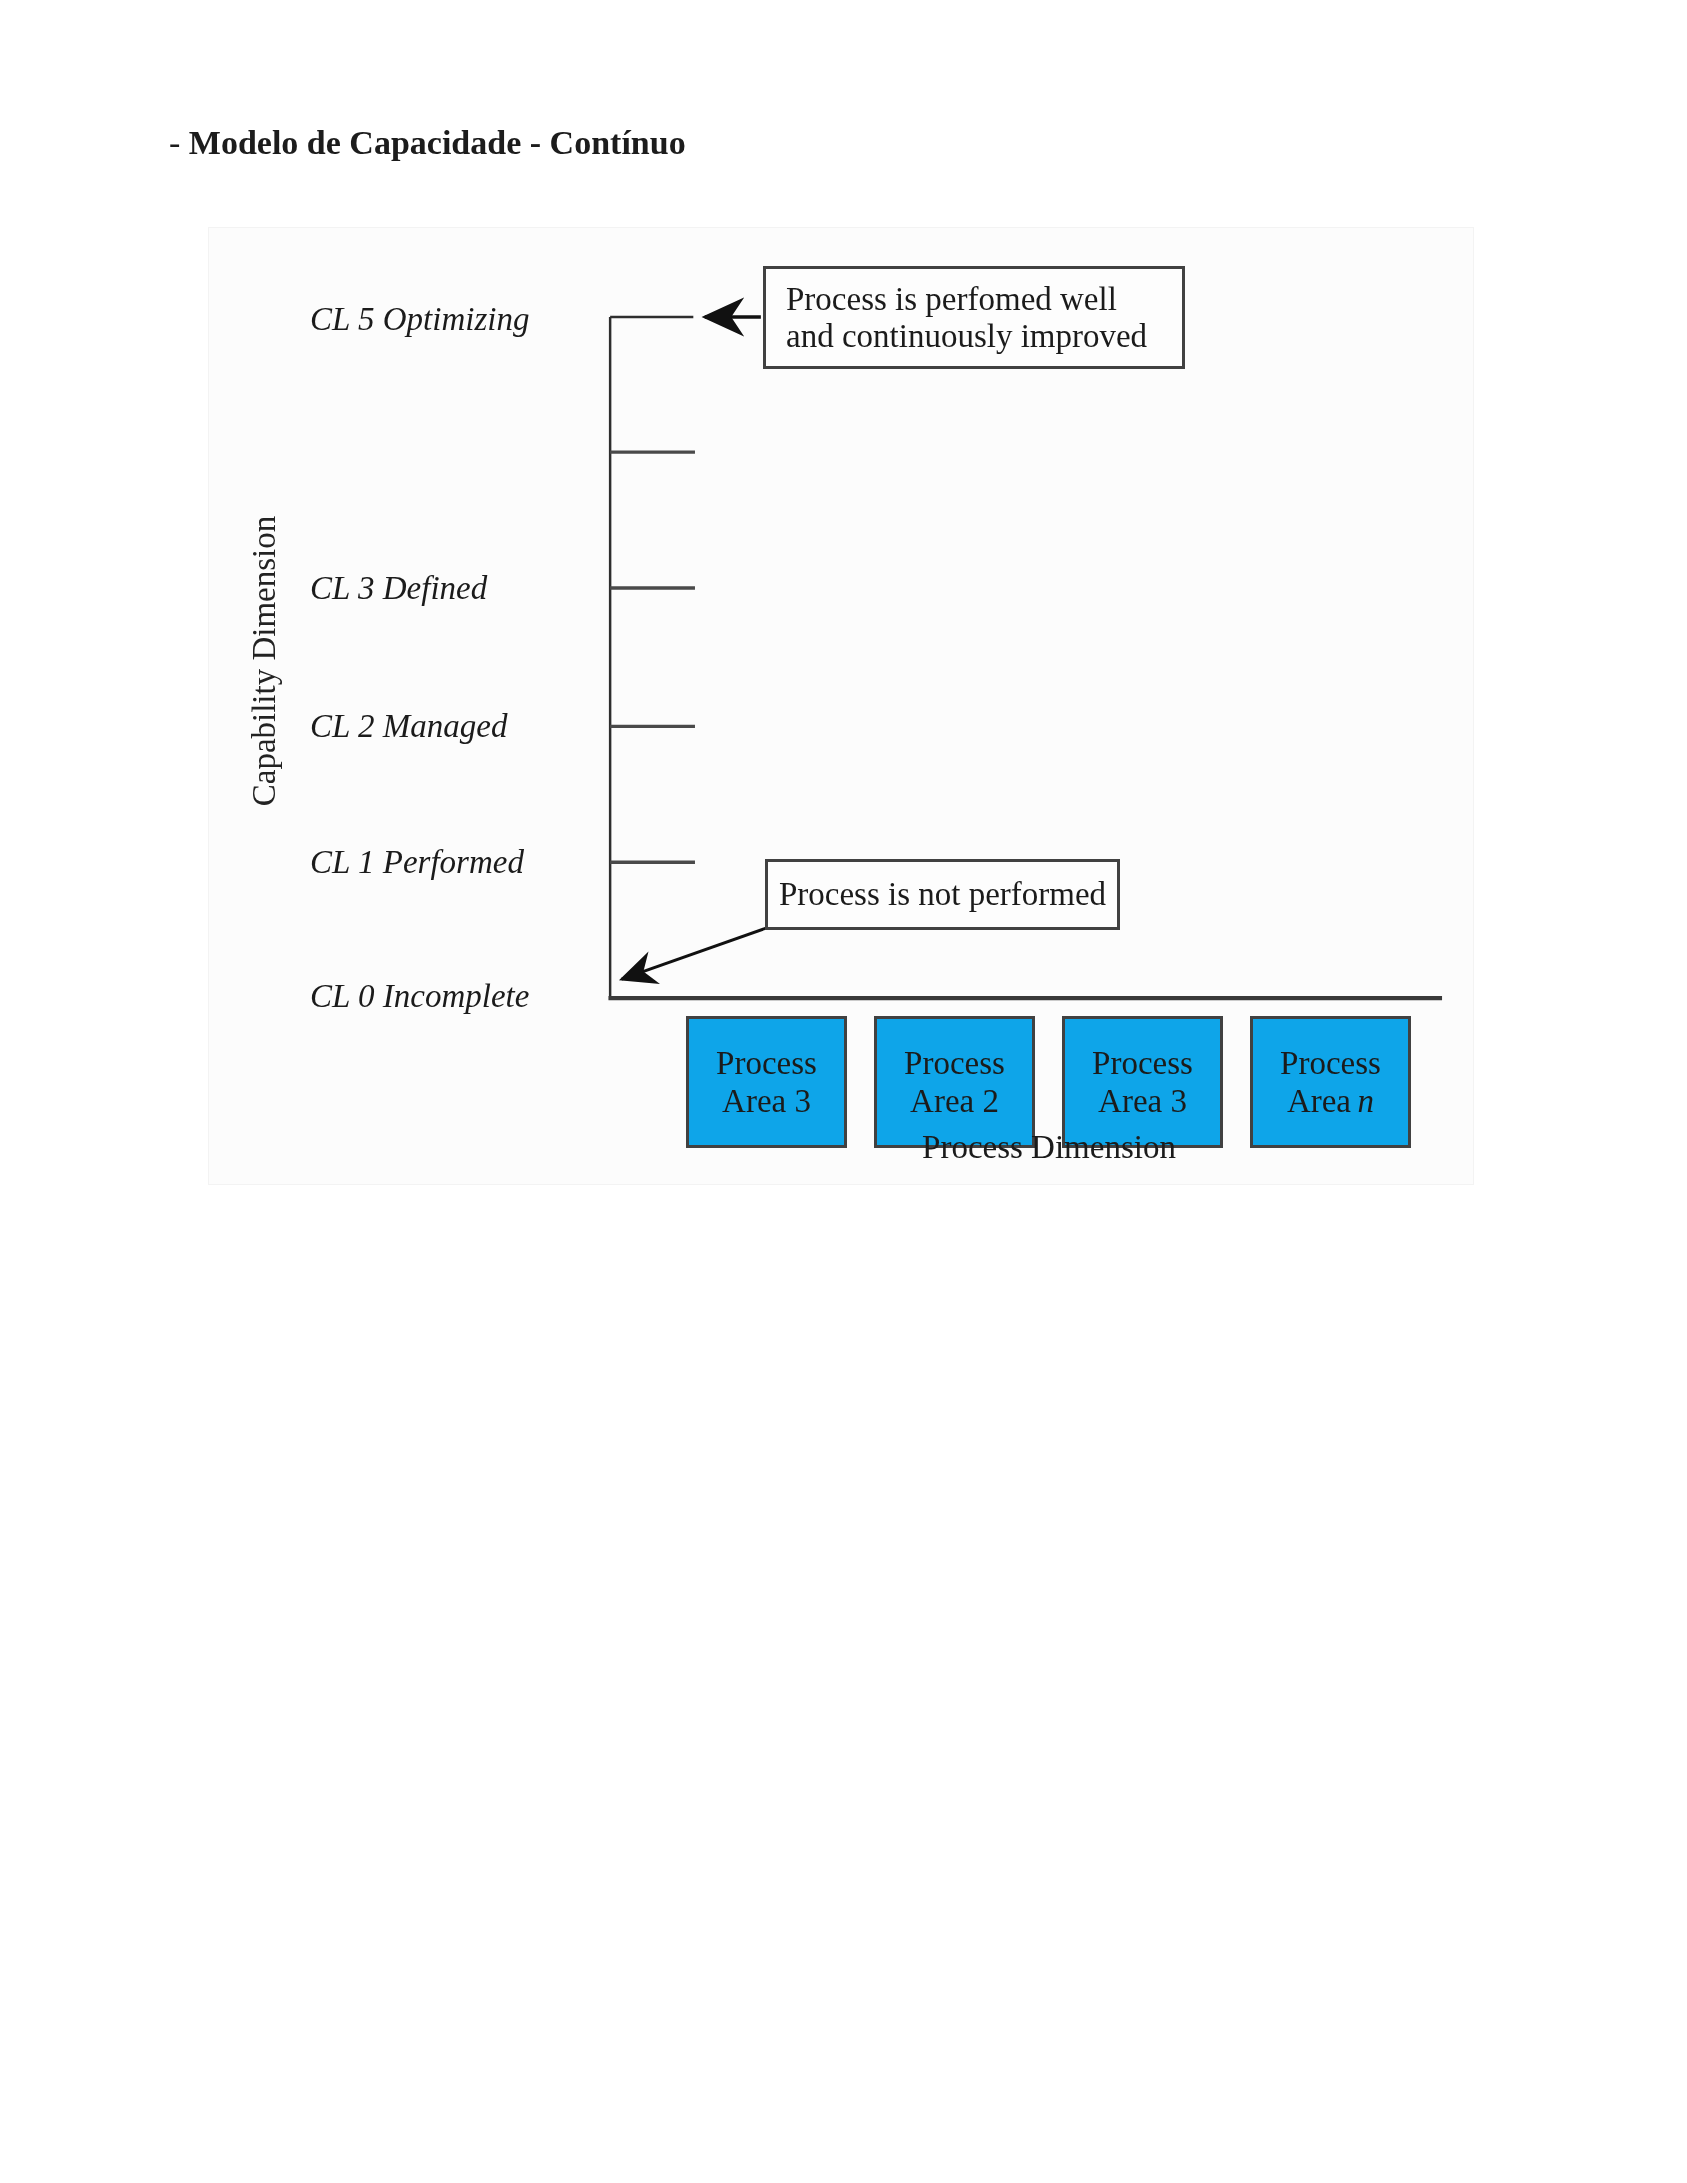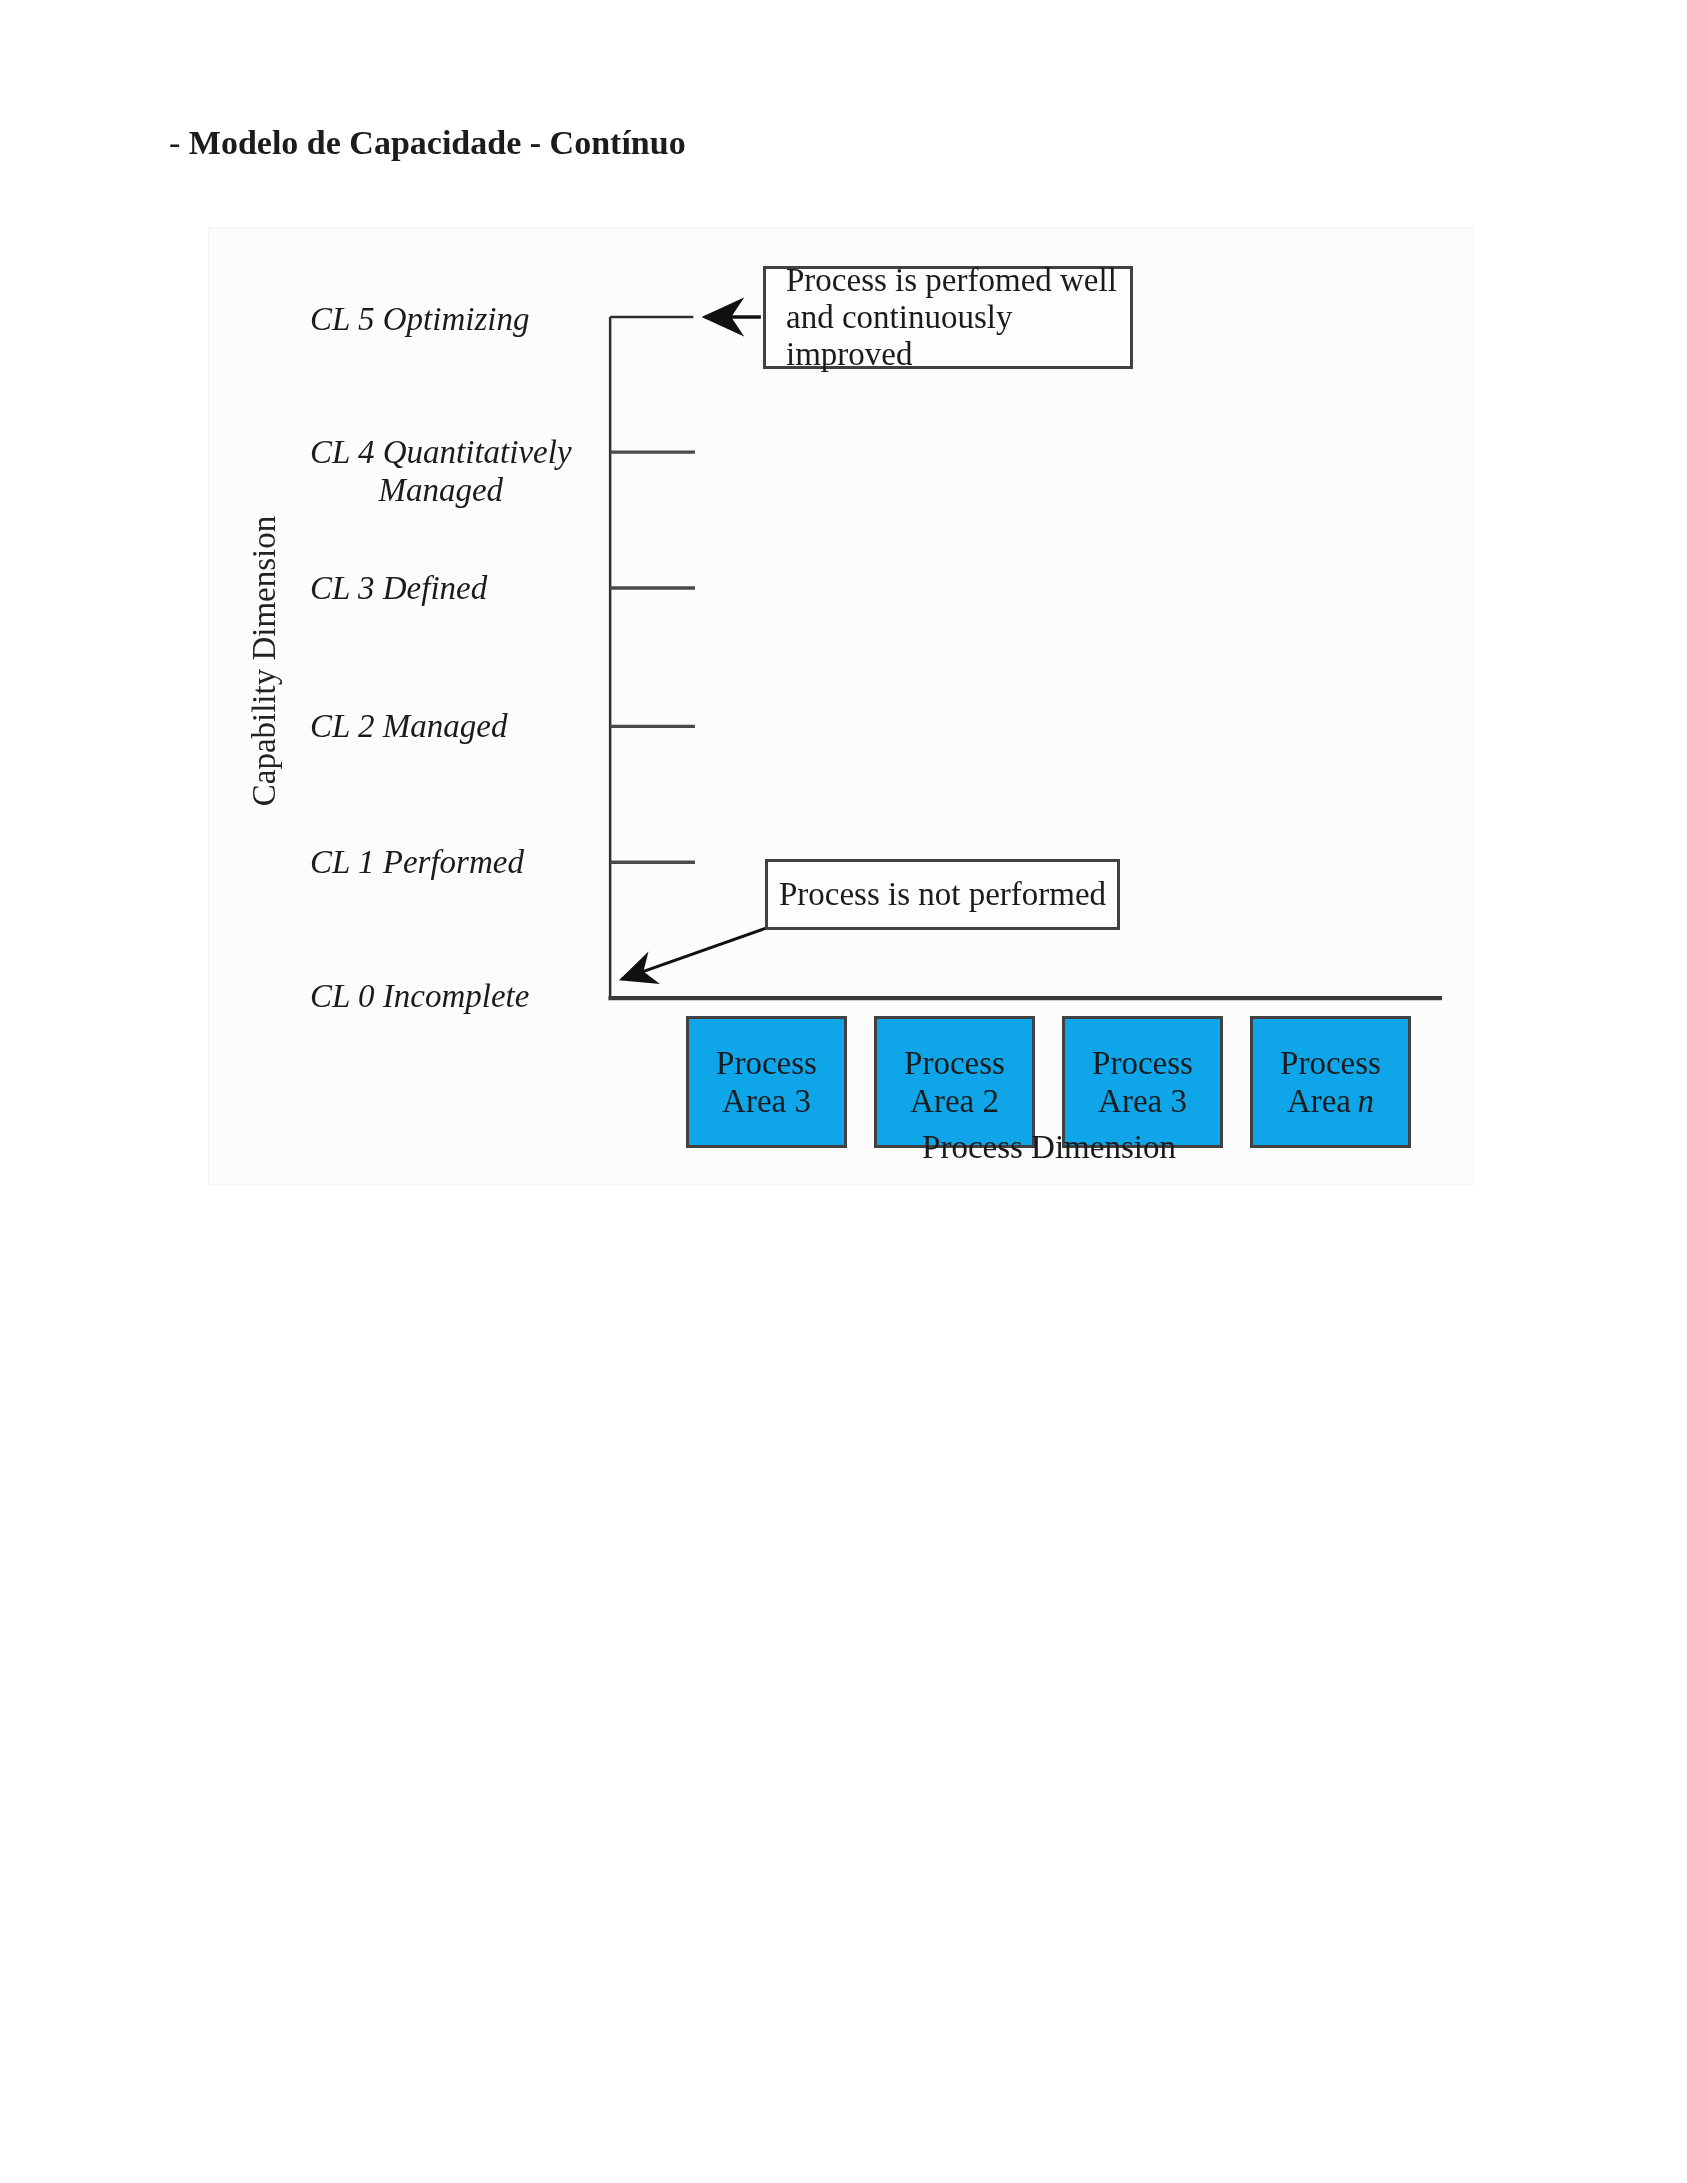--- a/index.html
+++ b/index.html
@@ -43,21 +43,21 @@
   .cl-3{top:498px;}  
   .cl-4{top:634px;}  
   .cl-5{top:768px;}  
 
   .callout{
     position:absolute;background:#fdfdfd;
     border:3.3px solid #414141;box-sizing:border-box;
     font-size:33px;color:#1b1b1b;
   }
   .callout-top{
-    left:554px;top:38px;width:370px;height:103px;
+    left:554px;top:38px;width:422px;height:103px;
     display:flex;align-items:center;
     padding-left:20px;line-height:37px;white-space:pre-line;
   }
   .callout-bottom{
     left:556px;top:631px;width:355px;height:71px;
     display:flex;align-items:center;justify-content:center;
     white-space:nowrap;
   }
 
   .pbox{
@@ -107,22 +107,20 @@
     <line x1="487" y1="770" x2="590" y2="770" stroke="#4a4a4a" stroke-width="4"></line>
 
     <line x1="670" y1="108" x2="602" y2="108" stroke="#111111" stroke-width="4" marker-end="url(#ah)"></line>
 
     <line x1="679" y1="849" x2="501" y2="912" stroke="#111111" stroke-width="3.5" marker-end="url(#ah)"></line>
   </svg>
 
   <div class="cap-dim-label">Capability Dimension</div>
 
   <div class="cl-label cl-0">CL 5 Optimizing</div>
-  <div class="cl-label cl-1">CL 4 Quantitatively
-Managed</div>
   <div class="cl-label cl-2">CL 3 Defined</div>
   <div class="cl-label cl-3">CL 2 Managed</div>
   <div class="cl-label cl-4">CL 1 Performed</div>
   <div class="cl-label cl-5">CL 0 Incomplete</div>
 
   <div class="callout callout-top">Process is perfomed well
 and continuously improved</div>
 
   <div class="callout callout-bottom">Process is not performed</div>
 

